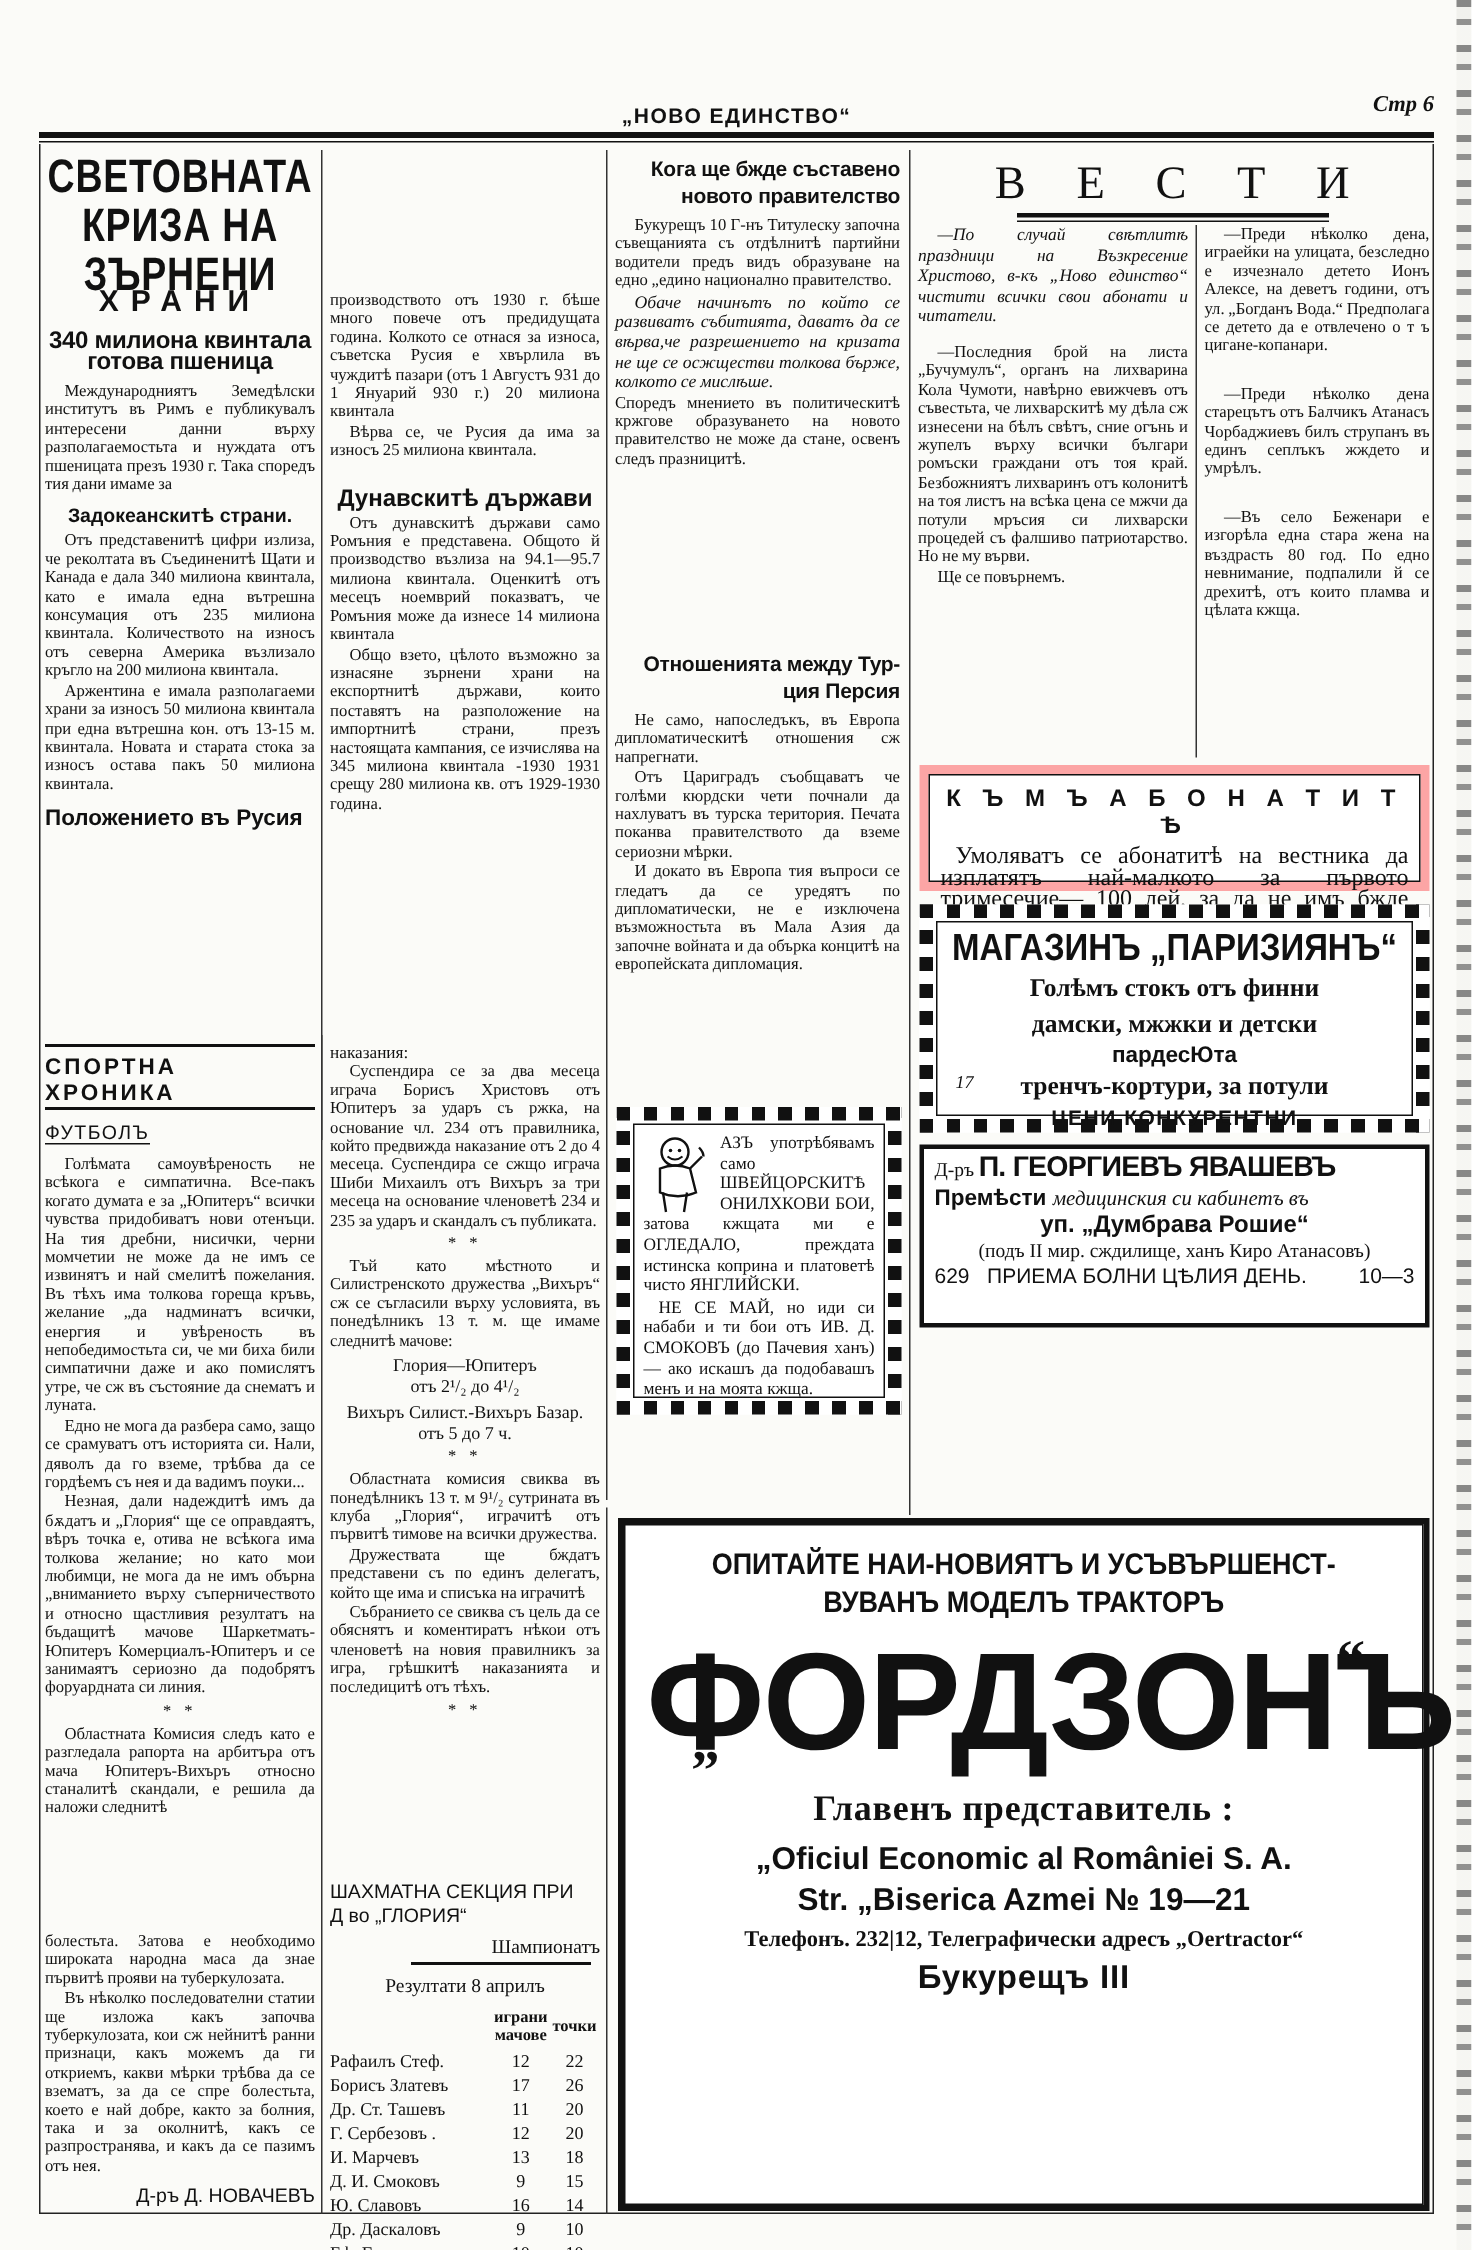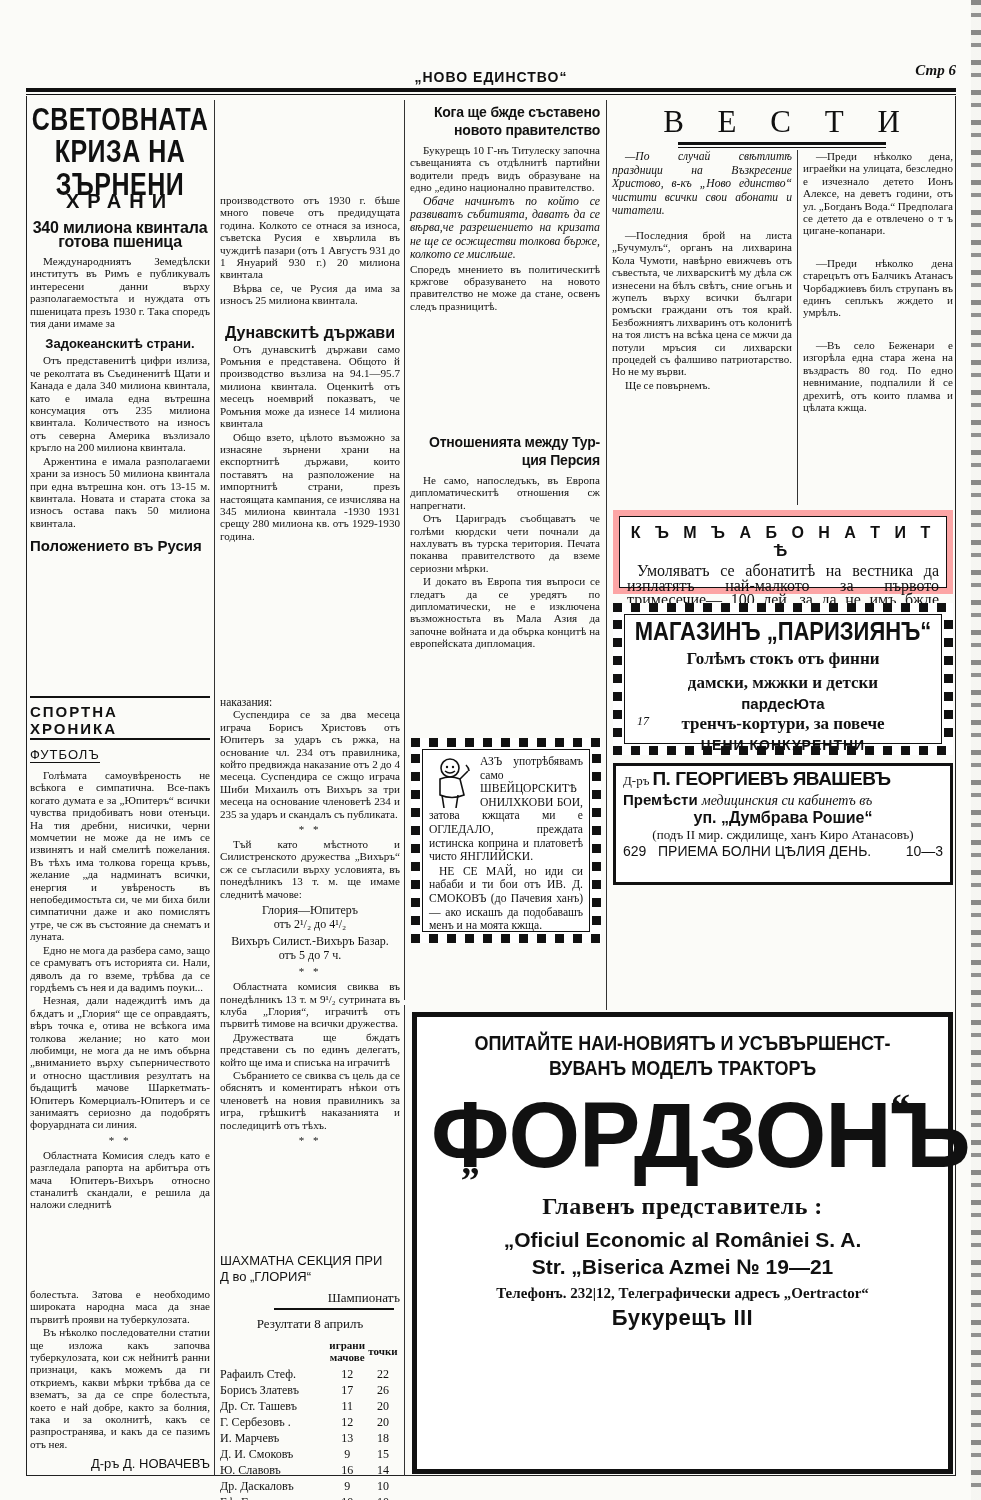--- a/index.html
+++ b/index.html
@@ -244,21 +244,21 @@
       <div class="boxtext">Умоляватъ се абонатитѣ на вестника да изплатятъ най-малкото за първото тримесечие— 100 лей, за да не имъ бжде спрѣнъ вестника.</div>
     </div>
   </div>
 
   <div class="deco" style="left:613px;top:603px;width:340px;height:152px;">
     <div class="deco-in">
       <div class="pz-l1">МАГАЗИНЪ „ПАРИЗИЯНЪ“</div>
       <div class="pz-l2">Голѣмъ стокъ отъ финни</div>
       <div class="pz-l2">дамски, мжжки и детски</div>
       <div class="pz-l3">пардесЮта</div>
-      <div class="pz-l4">тренчъ-кортури, за повече</div>
+      <div class="pz-l4">тренчъ-кортури, за потули</div>
       <div class="pz-l5">ЦЕНИ КОНКУРЕНТНИ</div>
       <div class="pz-num">17</div>
     </div>
   </div>
 
   <div class="box" style="left:613px;top:763px;width:340px;height:122px;border:1px solid #111;">
     <div style="border:2px solid #111;height:100%;box-sizing:border-box;padding:5px 7px;">
       <div class="dr" style="margin-bottom:2px;">
         <span class="dr-pre">Д-ръ</span>
         <span class="dr-name">П. ГЕОРГИЕВЪ ЯВАШЕВЪ</span>

